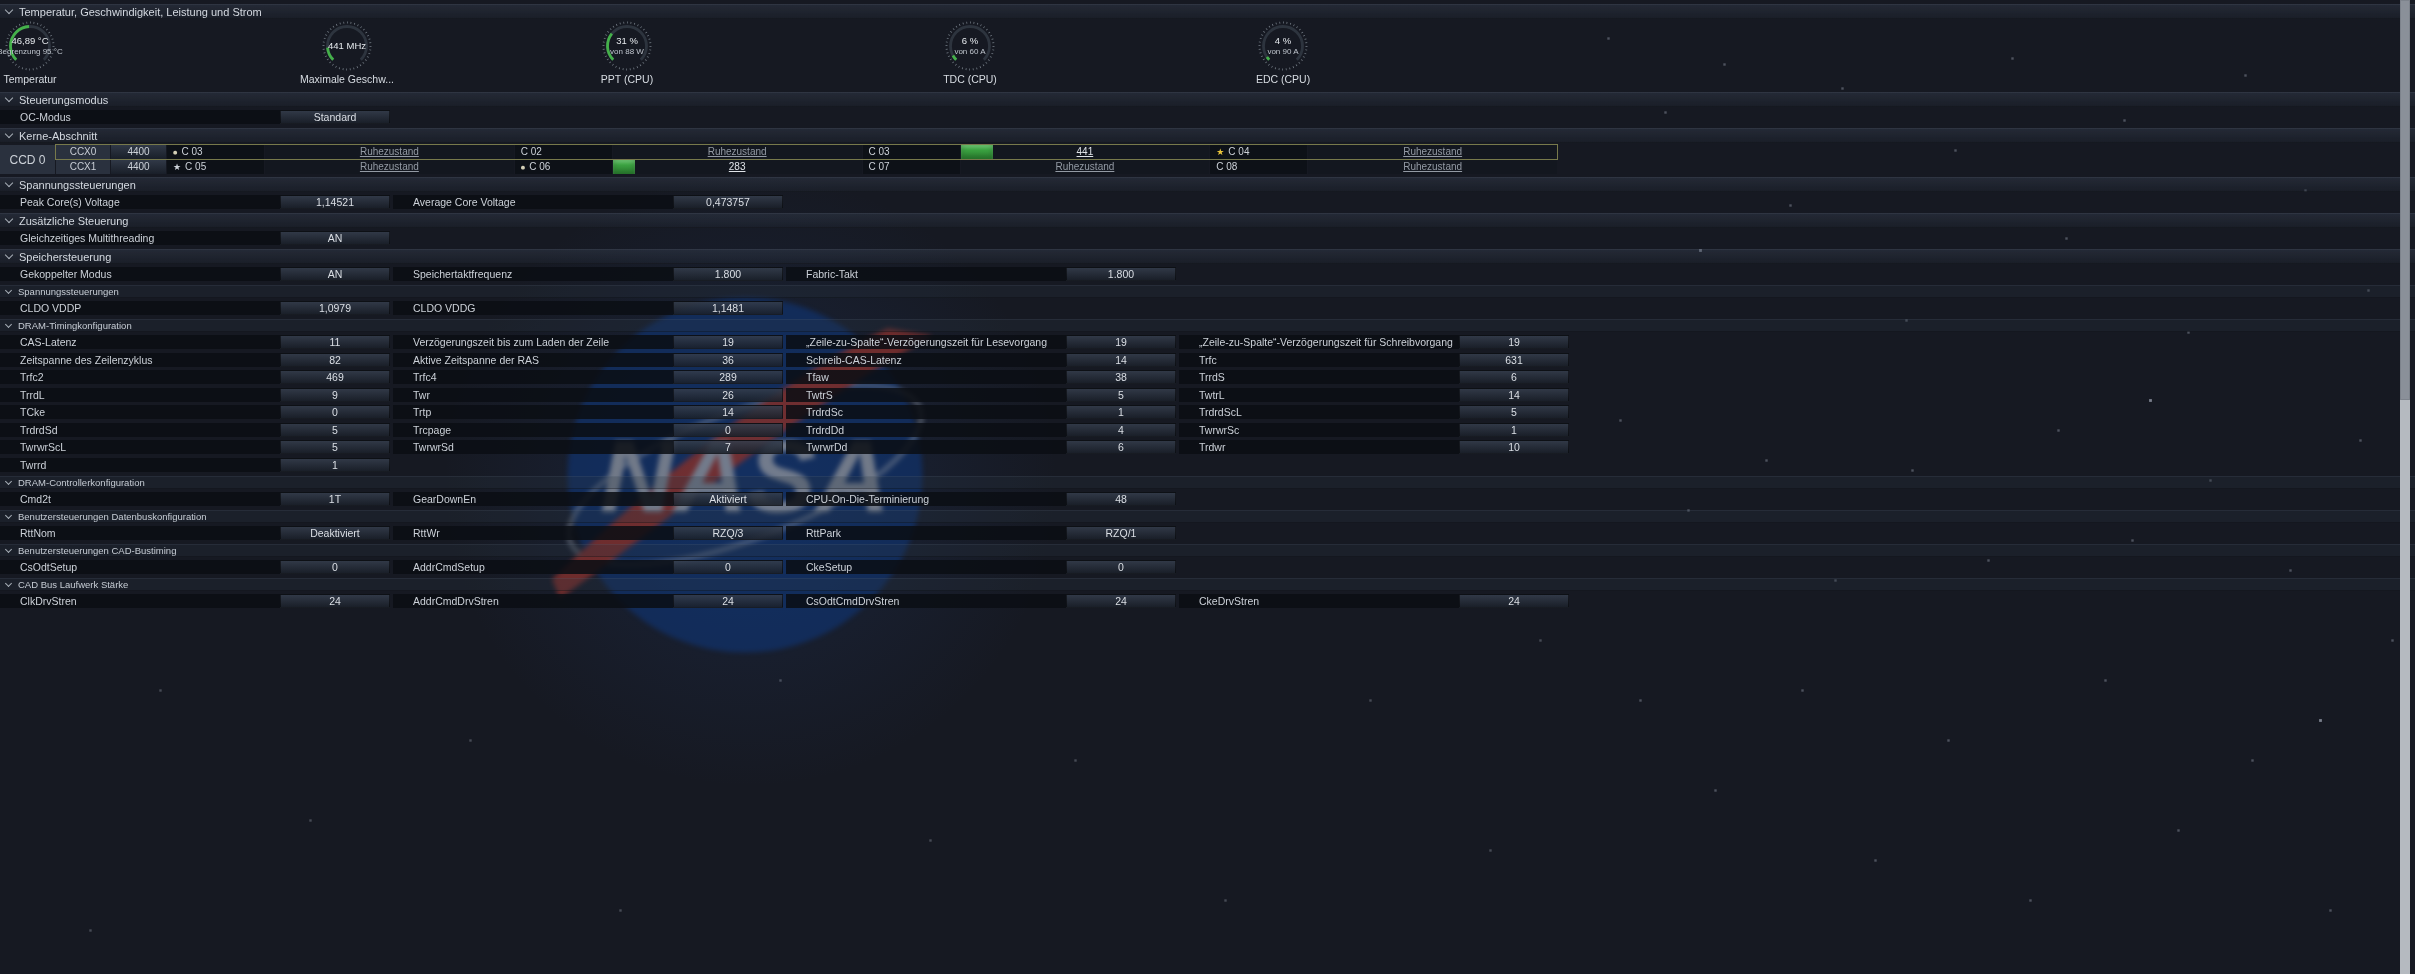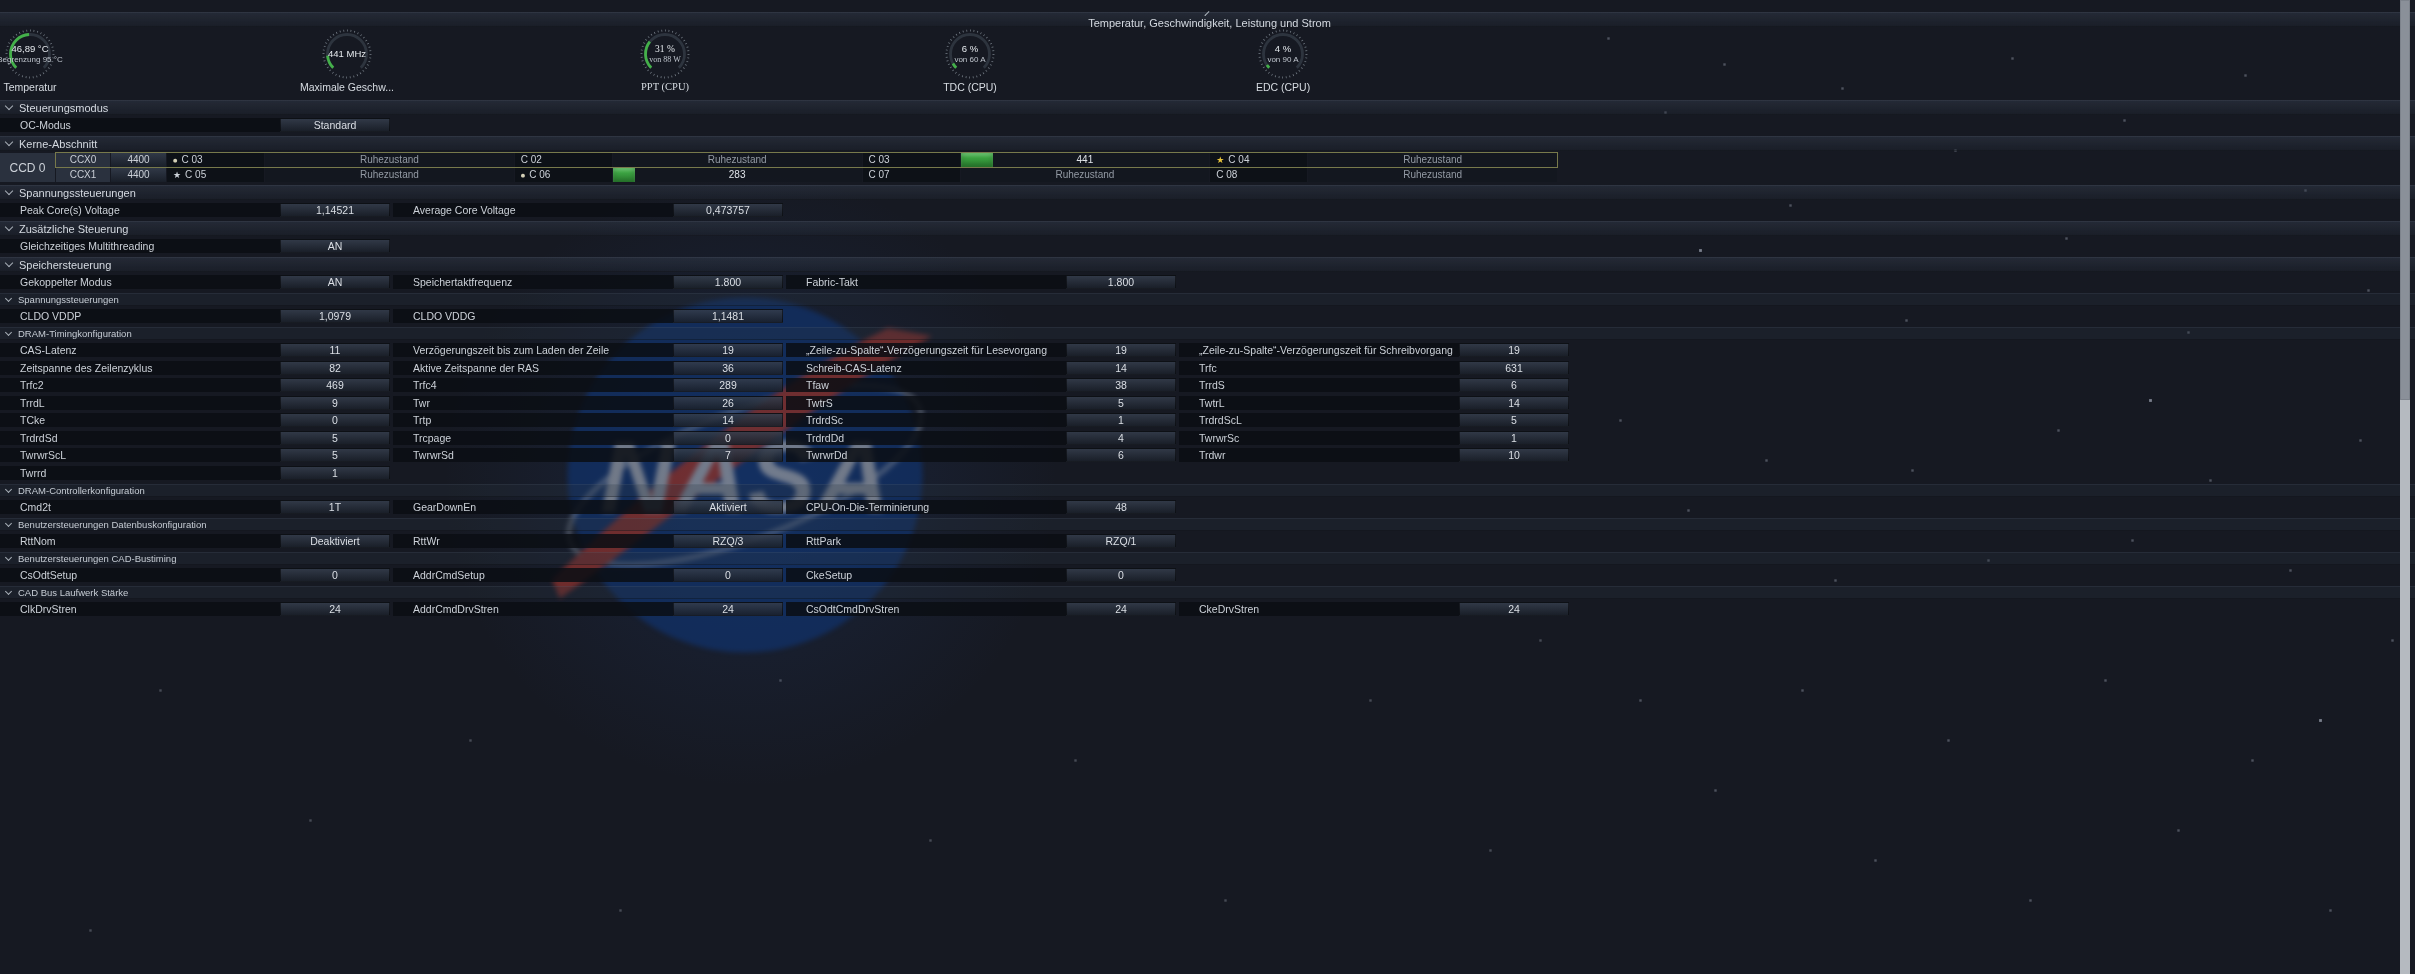--- a/index.html
+++ b/index.html
@@ -39,21 +39,21 @@
       2150px 400px 0 .9px rgba(220,230,245,.50), 1700px 250px 0 .9px rgba(220,230,245,.50),
       2320px 720px 0 .9px rgba(220,230,245,.50); }
   #nasa { position:absolute; left:552px; top:282px; width:386px; height:386px; opacity:.5; filter:blur(2.5px); }
 
   
   #content { position:relative; z-index:1; width:2415px; }
 
   .sec-header { display:flex; align-items:center; height:15px; margin-top:2px; padding-left:4px;
     background:linear-gradient(rgba(56,66,82,.40), rgba(34,41,53,.32));
     border-top:1px solid rgba(150,170,195,.16); border-bottom:1px solid rgba(0,0,0,.38); }
-  .sec-header:first-child { margin-top:12px;flex-direction:column; }
+  .sec-header:first-child { margin-top:4px; }
   .chev { display:inline-block; width:6px; height:6px; border-left:1.5px solid #a7aeb7;
           border-bottom:1.5px solid #a7aeb7; transform:rotate(-45deg); margin:0 7px 3px 2px; }
   .sec-header .t { color:#d4d9e0; font-size:11px; white-space:nowrap; }
   .sec-header.sub { height:13px; background:rgba(44,53,67,.26);
     border-top:1px solid rgba(150,170,195,.09); border-bottom:1px solid rgba(0,0,0,.25); }
   .sec-header.sub .t { font-size:9.5px; color:#c6ccd4; }
   .sec-header.sub .chev { width:5px; height:5px; margin-bottom:2px; }
 
   
   .gauges { position:relative; height:70px; margin:1px 0 1px; }
@@ -87,21 +87,21 @@
   .core { flex:1; display:flex; gap:1px; min-width:0; }
   .cname { width:97px; background:rgba(13,16,22,.88); color:#ccd1d8; font-size:10px; line-height:14px;
            padding-left:6px; display:flex; align-items:center; gap:4px; white-space:nowrap; }
   .mk { font-family:"DejaVu Sans",sans-serif; line-height:1; }
   .mk.dot { font-size:5px; color:#d3cfb6; }
   .mk.star-gold { font-size:9px; color:#e9c43b; }
   .mk.star-gray { font-size:9px; color:#ced3da; }
   .cbar { flex:1; position:relative; background:rgba(19,23,31,.86); overflow:hidden; }
   .cfill { position:absolute; left:0; top:0; bottom:0;
            box-shadow: inset 0 -4px 6px rgba(0,0,0,.25), inset 0 3px 3px rgba(255,255,255,.18); }
-  .cstat { position:absolute; left:0; width:100%; text-align:center; line-height:14px; font-size:10px; color:#939aa4; }
+  .cstat { position:absolute; left:0; width:100%; text-align:center; line-height:14px; font-size:10px; color:#939aa4;text-decoration:underline; }
   .cstat.active { color:#e0e4e9; }
 
   
   #scrollbar { position:absolute; top:0; right:5px; width:10px; height:974px; background:#b5bac0; z-index:2; }
   #sb-thumb { position:absolute; top:0; left:0; width:10px; height:400px; background:#8a9099; border:1px solid #7d838c; }
 </style>
 </head>
 <body>
 
 <div id="bg">
@@ -141,21 +141,21 @@
     <circle cx="25" cy="25" r="23.5" fill="none" stroke="#78808a" stroke-width="2" pathLength="100" stroke-dasharray="0.5 2.0"></circle>
     <circle cx="25" cy="25" r="19.5" fill="none" stroke="rgba(62,70,82,.6)" stroke-width="2.8" pathLength="100" stroke-dasharray="75 25" transform="rotate(135 25 25)"></circle>
     <circle cx="25" cy="25" r="19.5" fill="none" stroke="#44b04a" stroke-width="2.8" pathLength="100" stroke-dasharray="11.25 88.75" transform="rotate(135 25 25)"></circle>
   </svg>
           <div class="gtxt">
             <div class="g1">441 MHz</div>
           </div>
         </div>
         <div class="glabel">Maximale Geschw...</div>
       </div>
-      <div class="gauge" style="left: 600px; font-family: Liberation Serif, serif;">
+      <div class="gauge" style="left: 562px;">
         <div class="dial">
           <svg width="50" height="50" viewBox="0 0 50 50">
     <circle cx="25" cy="25" r="23.5" fill="none" stroke="#78808a" stroke-width="2" pathLength="100" stroke-dasharray="0.5 2.0"></circle>
     <circle cx="25" cy="25" r="19.5" fill="none" stroke="rgba(62,70,82,.6)" stroke-width="2.8" pathLength="100" stroke-dasharray="75 25" transform="rotate(135 25 25)"></circle>
     <circle cx="25" cy="25" r="19.5" fill="none" stroke="#44b04a" stroke-width="2.8" pathLength="100" stroke-dasharray="23.25 76.75" transform="rotate(135 25 25)"></circle>
   </svg>
           <div class="gtxt">
             <div class="g1">31 %</div>
             <div class="g2">von 88 W</div>
           </div>

